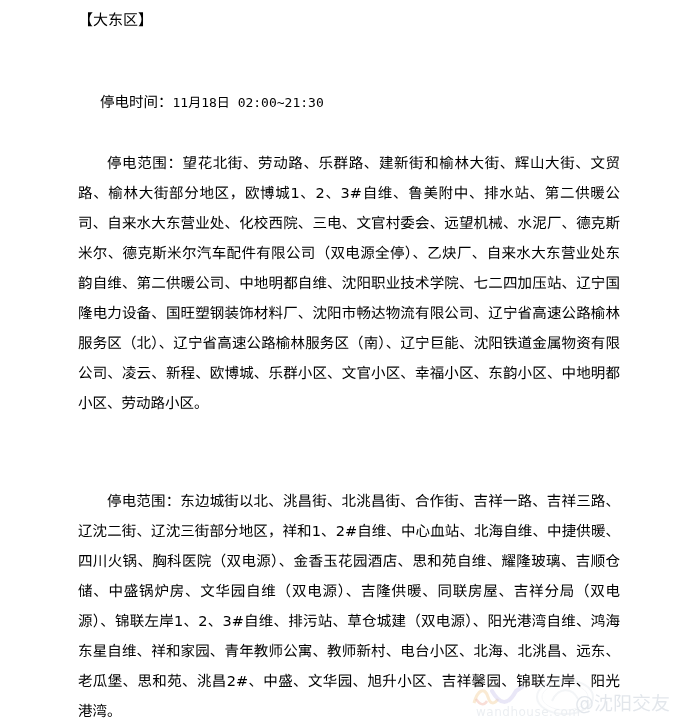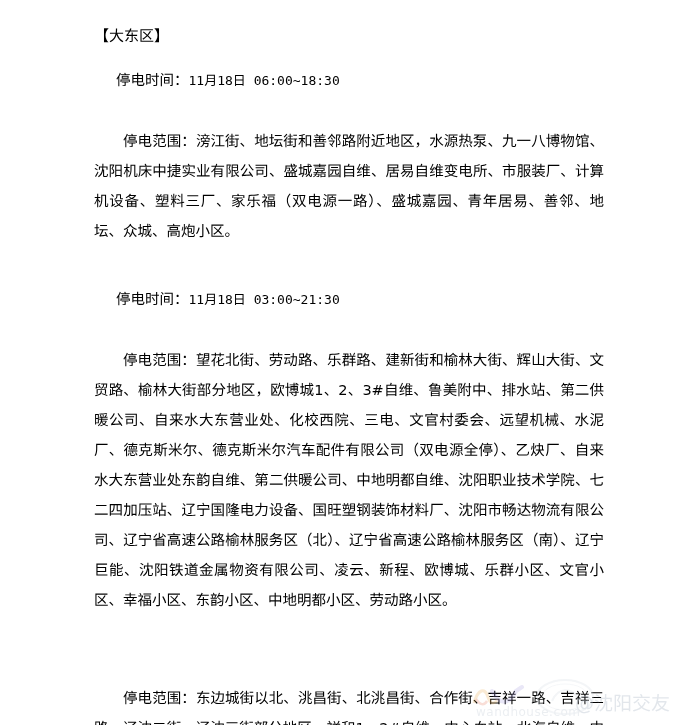--- a/index.html
+++ b/index.html
@@ -14,21 +14,21 @@
     font-family: "DejaVu Sans", "Liberation Sans", sans-serif;
     color: #000000;
     overflow: hidden;
     position: relative;
   }
   .page {
     position: relative;
     width: 678px;
     height: 725px;
     box-sizing: border-box;
-    padding: 16px;
+    padding: 0;
     background: #fff;
   }
   .doc-title {
     font-size: 15px;
     line-height: 30px;
     font-weight: normal;
     margin: 0;
     padding: 5px 0 0 78px;
     letter-spacing: 0px;
     white-space: nowrap;
@@ -112,33 +112,26 @@
 </style>
 </head>
 <body>
 
 <div class="page">
 
   <h1 class="doc-title">【大东区】</h1>
 
   <div class="gap-sm"></div>
 
-  <div class="block">
-    <p class="block-time time-row">
-      <span>停电时间：</span><span class="digits">11月18日  06:00~18:30</span>
-    </p>
-    <div class="gap-md"></div>
-    <p class="block-scope">停电范围：滂江街、地坛街和善邻路附近地区，水源热泵、九一八博物馆、沈阳机床中捷实业有限公司、盛城嘉园自维、居易自维变电所、市服装厂、计算机设备、塑料三厂、家乐福（双电源一路）、盛城嘉园、青年居易、善邻、地坛、众城、高炮小区。</p>
-  </div>
 
   <div class="gap-lg"></div>
 
   <div class="block">
     <p class="block-time time-row">
-      <span>停电时间：</span><span class="digits">11月18日  03:00~21:30</span>
+      <span>停电时间：</span><span class="digits">11月18日  02:00~21:30</span>
     </p>
     <div class="gap-md"></div>
     <p class="block-scope">停电范围：望花北街、劳动路、乐群路、建新街和榆林大街、辉山大街、文贸路、榆林大街部分地区，欧博城1、2、3#自维、鲁美附中、排水站、第二供暖公司、自来水大东营业处、化校西院、三电、文官村委会、远望机械、水泥厂、德克斯米尔、德克斯米尔汽车配件有限公司（双电源全停）、乙炔厂、自来水大东营业处东韵自维、第二供暖公司、中地明都自维、沈阳职业技术学院、七二四加压站、辽宁国隆电力设备、国旺塑钢装饰材料厂、沈阳市畅达物流有限公司、辽宁省高速公路榆林服务区（北）、辽宁省高速公路榆林服务区（南）、辽宁巨能、沈阳铁道金属物资有限公司、凌云、新程、欧博城、乐群小区、文官小区、幸福小区、东韵小区、中地明都小区、劳动路小区。</p>
   </div>
 
   <div class="gap-lg"></div>
 
   <div class="block">
     <div class="gap-md"></div>
     <p class="block-scope">停电范围：东边城街以北、洮昌街、北洮昌街、合作街、吉祥一路、吉祥三路、辽沈二街、辽沈三街部分地区，祥和1、2#自维、中心血站、北海自维、中捷供暖、四川火锅、胸科医院（双电源）、金香玉花园酒店、思和苑自维、耀隆玻璃、吉顺仓储、中盛锅炉房、文华园自维（双电源）、吉隆供暖、同联房屋、吉祥分局（双电源）、锦联左岸1、2、3#自维、排污站、草仓城建（双电源）、阳光港湾自维、鸿海东星自维、祥和家园、青年教师公寓、教师新村、电台小区、北海、北洮昌、远东、老瓜堡、思和苑、洮昌2#、中盛、文华园、旭升小区、吉祥馨园、锦联左岸、阳光港湾。</p>

